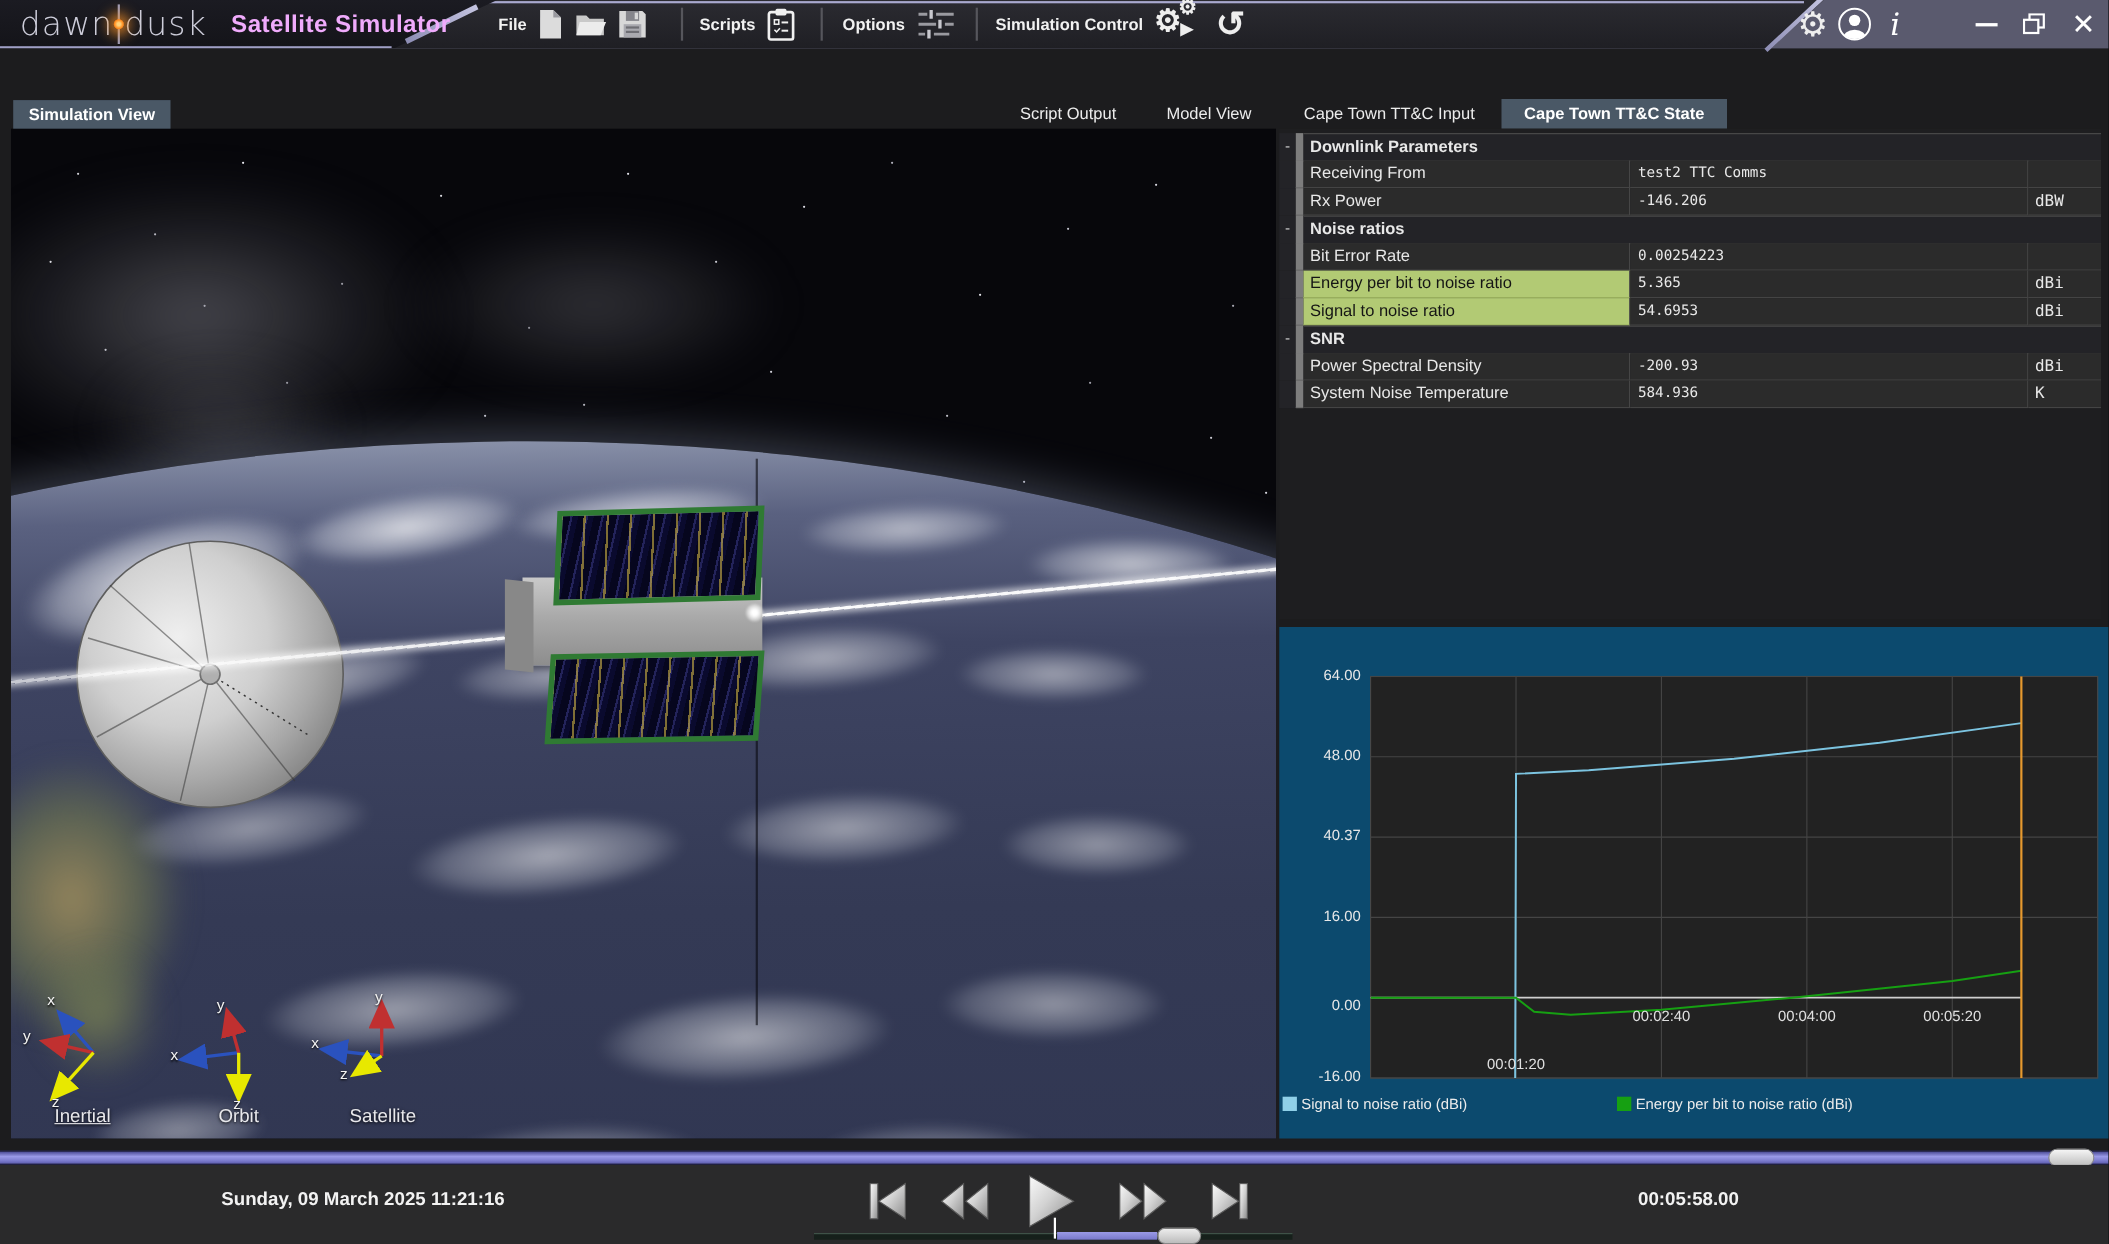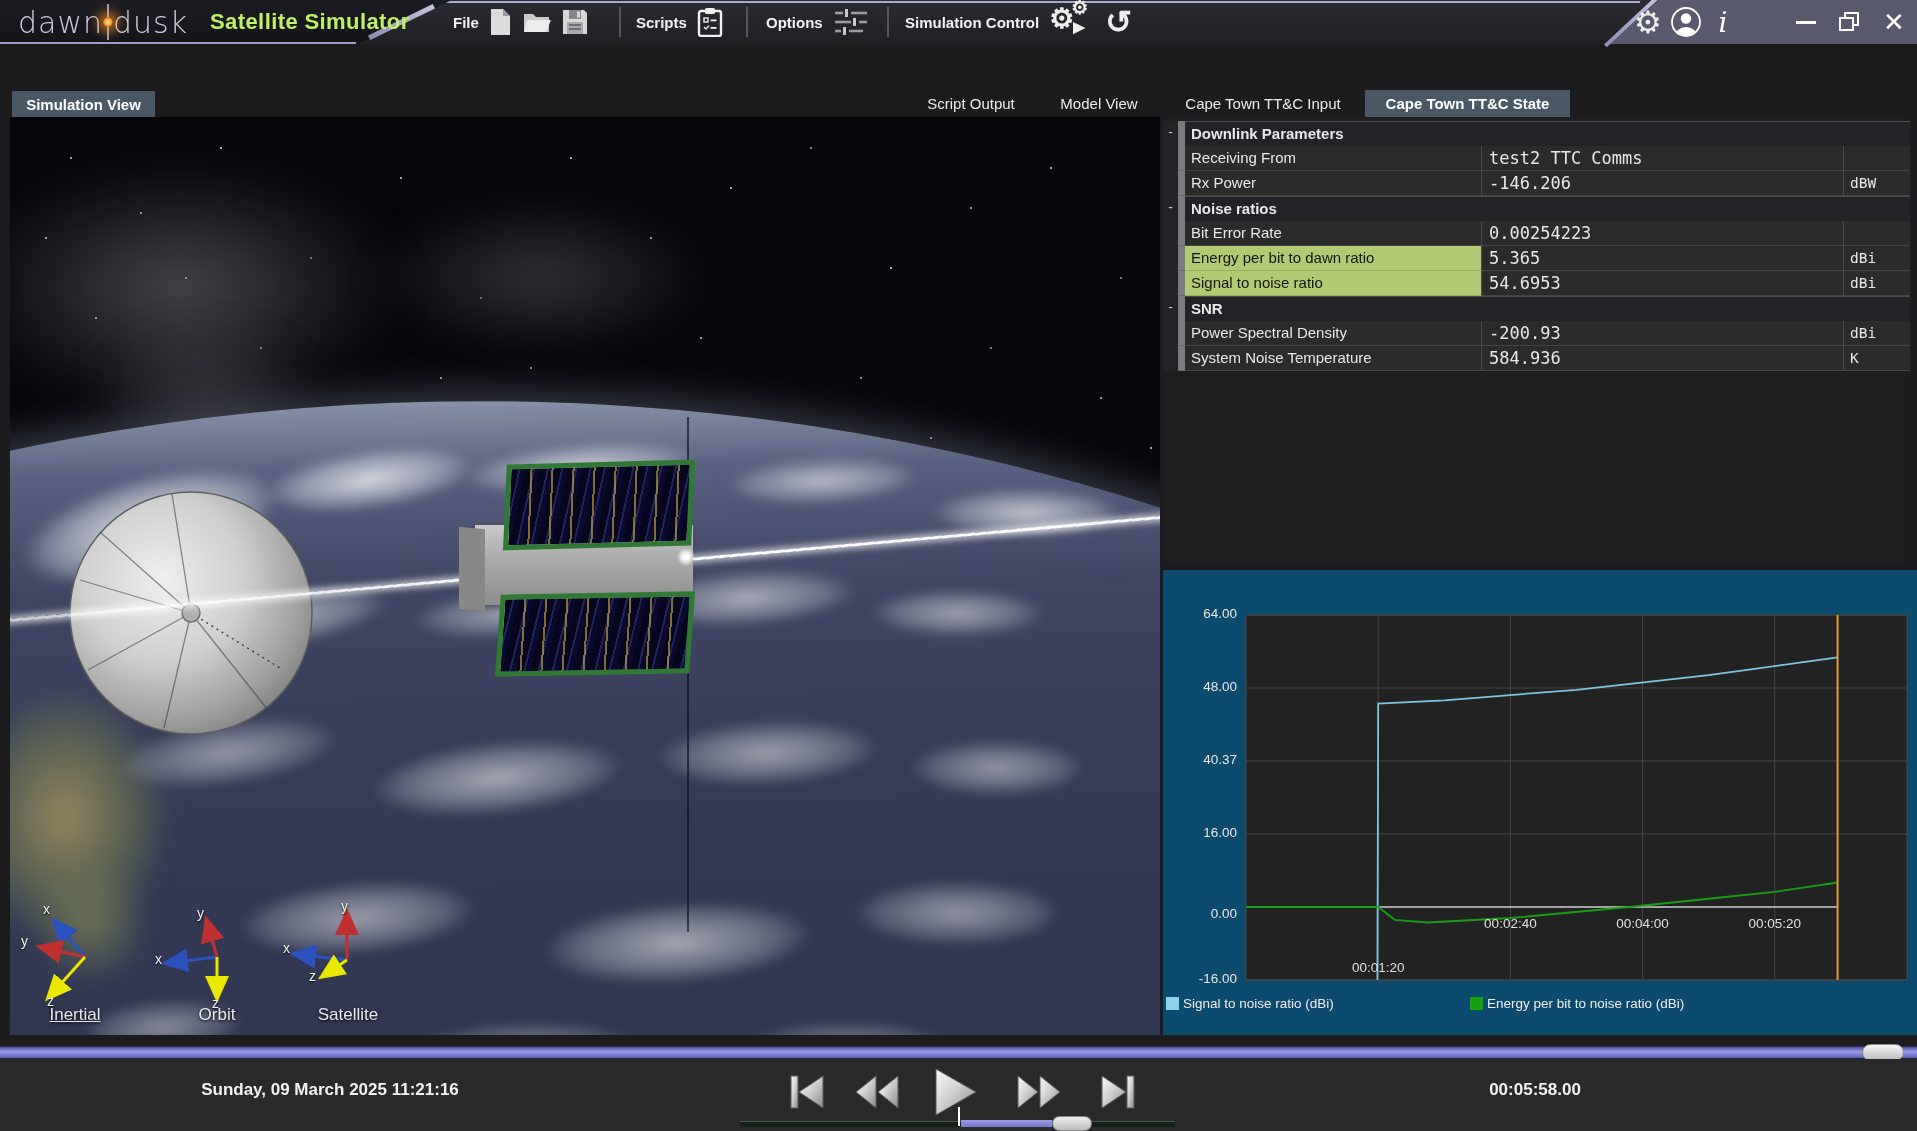--- a/index.html
+++ b/index.html
@@ -12,21 +12,21 @@
   #tb-dark::before{content:"";position:absolute;left:430px;top:1px;width:1210px;height:2px;background:#a9a9cf;}
   #tb-logo{position:absolute;left:0;top:0;width:460px;height:44px;background:linear-gradient(180deg,#1b1b22,#141419);clip-path:polygon(0 0,452px 0,358px 44px,0 44px);}
   #tb-logo::after{content:"";position:absolute;left:0;bottom:0;width:356px;height:2px;background:#9f9fc5;}
   .diag{position:absolute;background:linear-gradient(180deg,#c3c3e0,#8d8db4);}
   #diag-logo{left:399px;top:-14px;width:5px;height:72px;transform:rotate(64deg);}
   #diag-right{left:1629px;top:-13px;width:4px;height:70px;transform:rotate(47deg);}
   .logo-txt{font-family:"DejaVu Sans",sans-serif;font-weight:200;font-size:30px;color:#cdcdda;letter-spacing:1px;}
   #logo-wrap{position:absolute;left:18px;top:2px;height:40px;display:flex;align-items:center;}
   #logo-sep{position:relative;width:2px;height:36px;background:#9c9cba;margin:0 4px;}
   #logo-glow{position:absolute;left:-4px;top:13px;width:10px;height:10px;border-radius:50%;background:radial-gradient(circle,#ffd27a 0 20%,#ff8c1e 55%,rgba(255,140,30,0));box-shadow:0 0 12px 5px rgba(255,150,40,.75);}
-  #app-title{font-size:22px;font-weight:700;color:#bef264;margin-left:22px;letter-spacing:.4px;}
+  #app-title{font-size:22px;font-weight:700;color:#f0abfc;margin-left:22px;letter-spacing:.4px;}
   .menu-item{position:absolute;top:0;height:44px;display:flex;align-items:center;gap:10px;color:#f2f2f2;font-size:15px;font-weight:700;cursor:default;}
   .tb-sep{position:absolute;top:7px;width:2px;height:30px;background:#56565c;}
   .ticon{display:inline-flex;align-items:center;justify-content:center;}
   .uni-ico{color:#eee;line-height:1;}
 
   
   .winbtn{position:absolute;top:0;height:44px;display:flex;align-items:center;justify-content:center;color:#fff;}
   #user-ico svg{display:block;}
 
   
@@ -65,21 +65,21 @@
   .triad-label{position:absolute;width:150px;text-align:center;color:#e8e8ec;font-size:17px;text-shadow:0 1px 3px #000;}
 
   
   #state-panel{position:absolute;left:1163px;top:117px;width:747px;height:446px;background:#1e1e20;padding-top:4px;box-sizing:border-box;}
   .t-row{display:grid;grid-template-columns:15px 7px 297px 362px 1fr;height:25px;line-height:24px;font-size:15px;color:#e8e8e8;}
   .t-gut{background:#232327;color:#c8c8c8;text-align:center;font-size:14px;line-height:23px;}
   .t-strip{background:#7d7d7d;border-bottom:1px solid #6c6c6c;}
   .t-glabel{grid-column:3/6;background:#232327;font-weight:700;padding-left:6px;border-top:1px solid #4c4c4c;border-bottom:1px solid #4c4c4c;}
   .t-name{background:#2b2b2b;padding-left:6px;border-right:1px solid #4a4a4a;border-bottom:1px solid #444;}
   .t-name.hl{background:#b2ca74;color:#151515;border-bottom:1px solid #98ae5c;}
-  .t-val{background:#2b2b2b;padding-left:7px;border-right:1px solid #4a4a4a;border-bottom:1px solid #444;font-family:"DejaVu Sans Mono",monospace;font-size:17px;}
+  .t-val{background:#2b2b2b;padding-left:7px;border-right:1px solid #4a4a4a;border-bottom:1px solid #444;font-family:"DejaVu Sans Mono",monospace;font-size:13px;}
   .t-unit{background:#2b2b2b;padding-left:6px;border-bottom:1px solid #444;font-family:"DejaVu Sans Mono",monospace;font-size:14.5px;}
 
   
   #chart-panel{position:absolute;left:1163px;top:570px;width:754px;height:465px;background:#0c4a6e;}
   #chart-svg-wrap{position:absolute;left:0;top:0;width:754px;height:420px;}
   .ylab{position:absolute;left:0;width:74px;text-align:right;font-size:13.5px;color:#e8e8e8;}
   .xlab{position:absolute;width:90px;text-align:center;font-size:13.5px;color:#e0e0e0;}
   .legend-item{position:absolute;top:426px;display:flex;align-items:center;gap:4px;font-size:13.5px;color:#ececec;}
   .lg-swatch{width:13px;height:13px;display:inline-block;}
 
@@ -359,21 +359,21 @@
       <div class="t-row">
         <div class="t-gut"></div>
         <div class="t-strip"></div>
         <div class="t-name">Bit Error Rate</div>
         <div class="t-val">0.00254223</div>
         <div class="t-unit"></div>
       </div>
       <div class="t-row">
         <div class="t-gut"></div>
         <div class="t-strip"></div>
-        <div class="t-name hl">Energy per bit to dawn ratio</div>
+        <div class="t-name hl">Energy per bit to noise ratio</div>
         <div class="t-val">5.365</div>
         <div class="t-unit">dBi</div>
       </div>
       <div class="t-row">
         <div class="t-gut"></div>
         <div class="t-strip"></div>
         <div class="t-name hl">Signal to noise ratio</div>
         <div class="t-val">54.6953</div>
         <div class="t-unit">dBi</div>
       </div>

